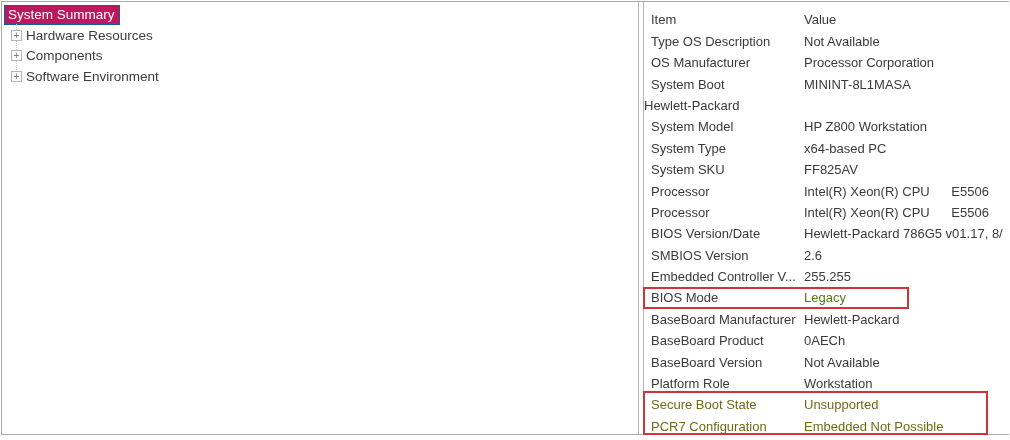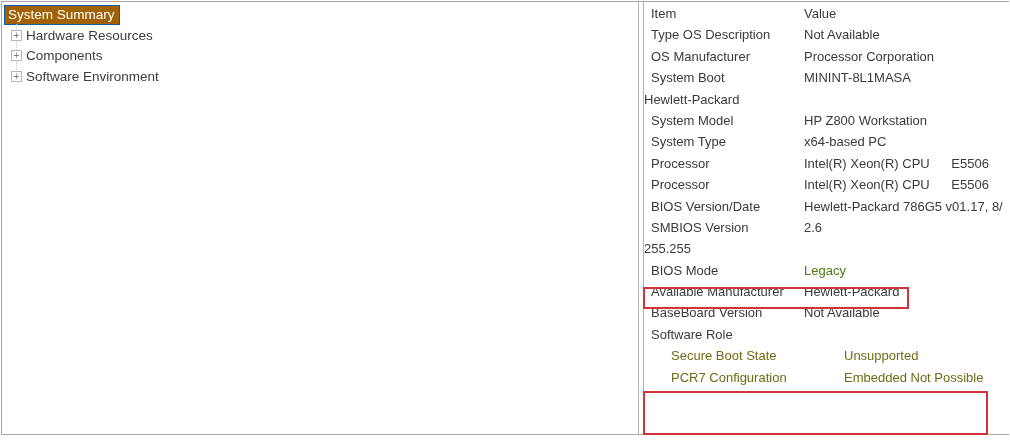--- a/index.html
+++ b/index.html
@@ -28,21 +28,21 @@
   .tree-guide {
     position: absolute;
     left: 14px; top: 22px;
     width: 0; height: 52px;
     border-left: 1px dotted #c9c9c9;
   }
   .tree-item-selected {
     display: inline-block;
     margin: 3px 0 0 2px;
     padding: 1px 4px 2px 3px;
-    background: #a16207;
+    background: #be185d;
     border: 1px solid #0b5fa8;
     color: #ffffff;
     font-size: 13.5px;
     line-height: 15px;
   }
   .tree-items { position: relative; }
   .tree-item {
     position: relative;
     height: 20.5px;
     display: flex;
@@ -67,37 +67,37 @@
     left: 641px; top: 0;
     width: 367px; height: 432px;
     border-left: 1px solid #b5b5b5;
     background: #ffffff;
     overflow: hidden;
     padding-top: 4px;
   }
   .grid-row {
     display: flex;
     height: 21.4px;
-    align-items: flex-start;
+    align-items: flex-end;
     font-size: 13px;
     color: #3a3a3a;
   }
   .grid-row .c-item {
     flex: 0 0 160px;
     padding-left: 7px;
     white-space: pre;
     overflow: hidden;
   }
   .grid-row .c-value {
     flex: 1 1 auto;
     white-space: pre;
     overflow: hidden;
   }
   .hl-value .c-value { color: #4d7c0f; }
-  .hl-row .c-item, .hl-row .c-value { color: #6f6b15; margin-left: 20px; }
+  .hl-row .c-item, .hl-row .c-value { color: #6f6b15; }
   
   .anno {
     position: absolute;
     border: 2px solid #d13438;
     background: transparent;
     pointer-events: none;
     z-index: 5;
   }
   #anno-bios   { left: 641px; top: 285px; width: 266px; height: 22px; }
   #anno-secure { left: 641px; top: 389px; width: 345px; height: 44px; }
@@ -158,20 +158,24 @@
         <div class="grid-row">
           <span class="c-item">System Model</span>
           <span class="c-value">HP Z800 Workstation</span>
         </div>
 
         <div class="grid-row">
           <span class="c-item">System Type</span>
           <span class="c-value">x64-based PC</span>
         </div>
 
+        <div class="grid-row">
+          <span class="c-item">System SKU</span>
+          <span class="c-value">FF825AV</span>
+        </div>
 
         <div class="grid-row">
           <span class="c-item">Processor</span>
           <span class="c-value">Intel(R) Xeon(R) CPU      E5506</span>
         </div>
 
         <div class="grid-row">
           <span class="c-item">Processor</span>
           <span class="c-value">Intel(R) Xeon(R) CPU      E5506</span>
         </div>
@@ -180,41 +184,47 @@
           <span class="c-item">BIOS Version/Date</span>
           <span class="c-value">Hewlett-Packard 786G5 v01.17, 8/</span>
         </div>
 
         <div class="grid-row">
           <span class="c-item">SMBIOS Version</span>
           <span class="c-value">2.6</span>
         </div>
 
         <div class="grid-row">
+          <span class="c-item">Embedded Controller V...</span>
           <span class="c-value">255.255</span>
         </div>
 
         <div class="grid-row hl-value">
           <span class="c-item">BIOS Mode</span>
           <span class="c-value">Legacy</span>
         </div>
 
         <div class="grid-row">
-          <span class="c-item">Available Manufacturer</span>
+          <span class="c-item">BaseBoard Manufacturer</span>
           <span class="c-value">Hewlett-Packard</span>
         </div>
 
+        <div class="grid-row">
+          <span class="c-item">BaseBoard Product</span>
+          <span class="c-value">0AECh</span>
+        </div>
 
         <div class="grid-row">
           <span class="c-item">BaseBoard Version</span>
           <span class="c-value">Not Available</span>
         </div>
 
         <div class="grid-row">
-          <span class="c-item">Software Role</span>
+          <span class="c-item">Platform Role</span>
+          <span class="c-value">Workstation</span>
         </div>
 
         <div class="grid-row hl-row">
           <span class="c-item">Secure Boot State</span>
           <span class="c-value">Unsupported</span>
         </div>
 
         <div class="grid-row hl-row">
           <span class="c-item">PCR7 Configuration</span>
           <span class="c-value">Embedded Not Possible</span>

